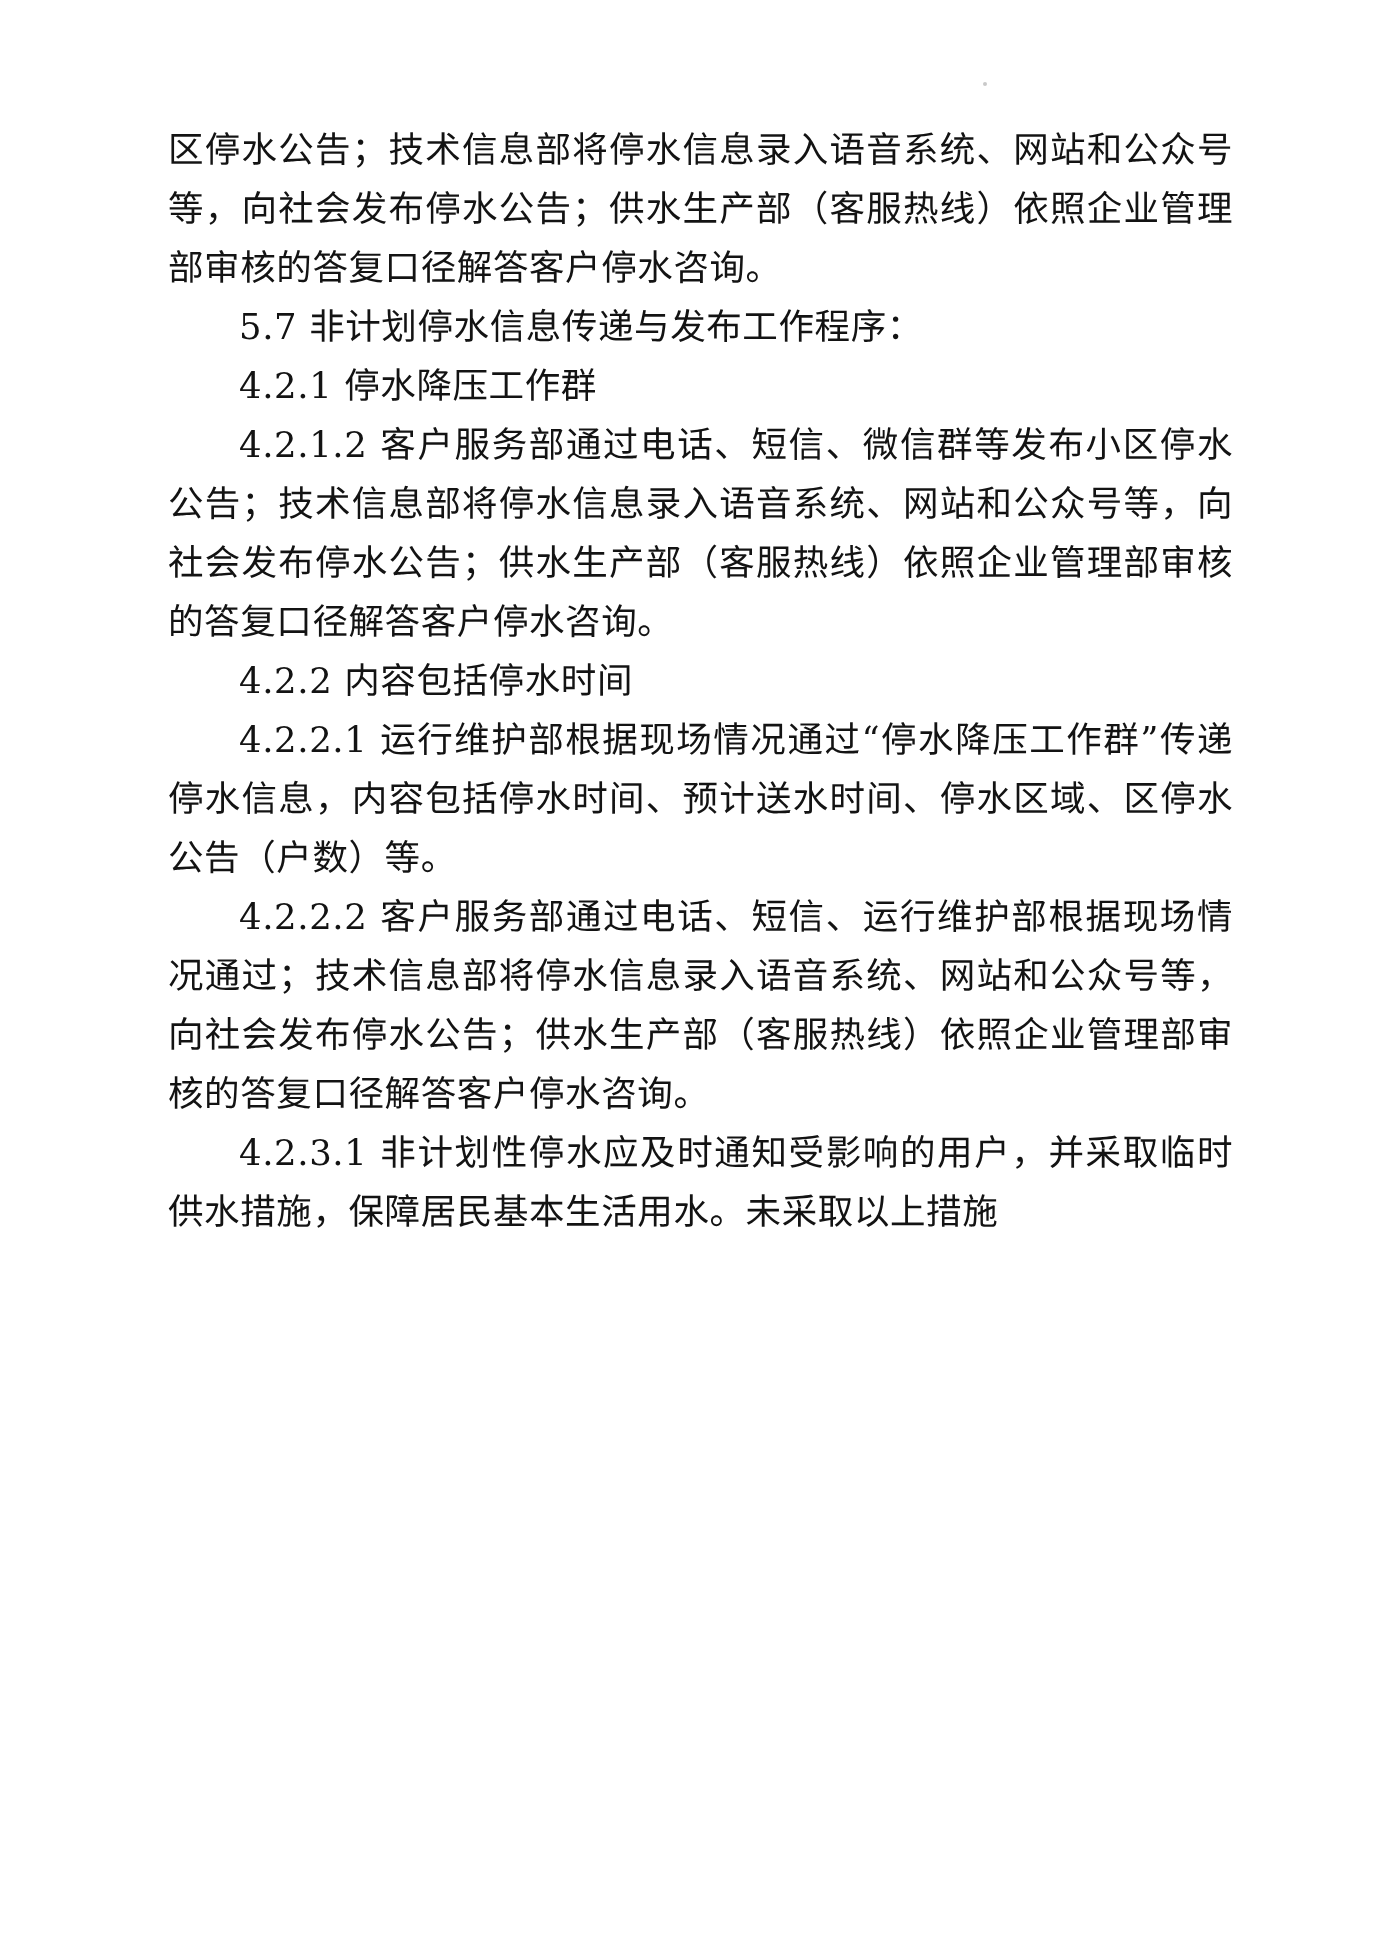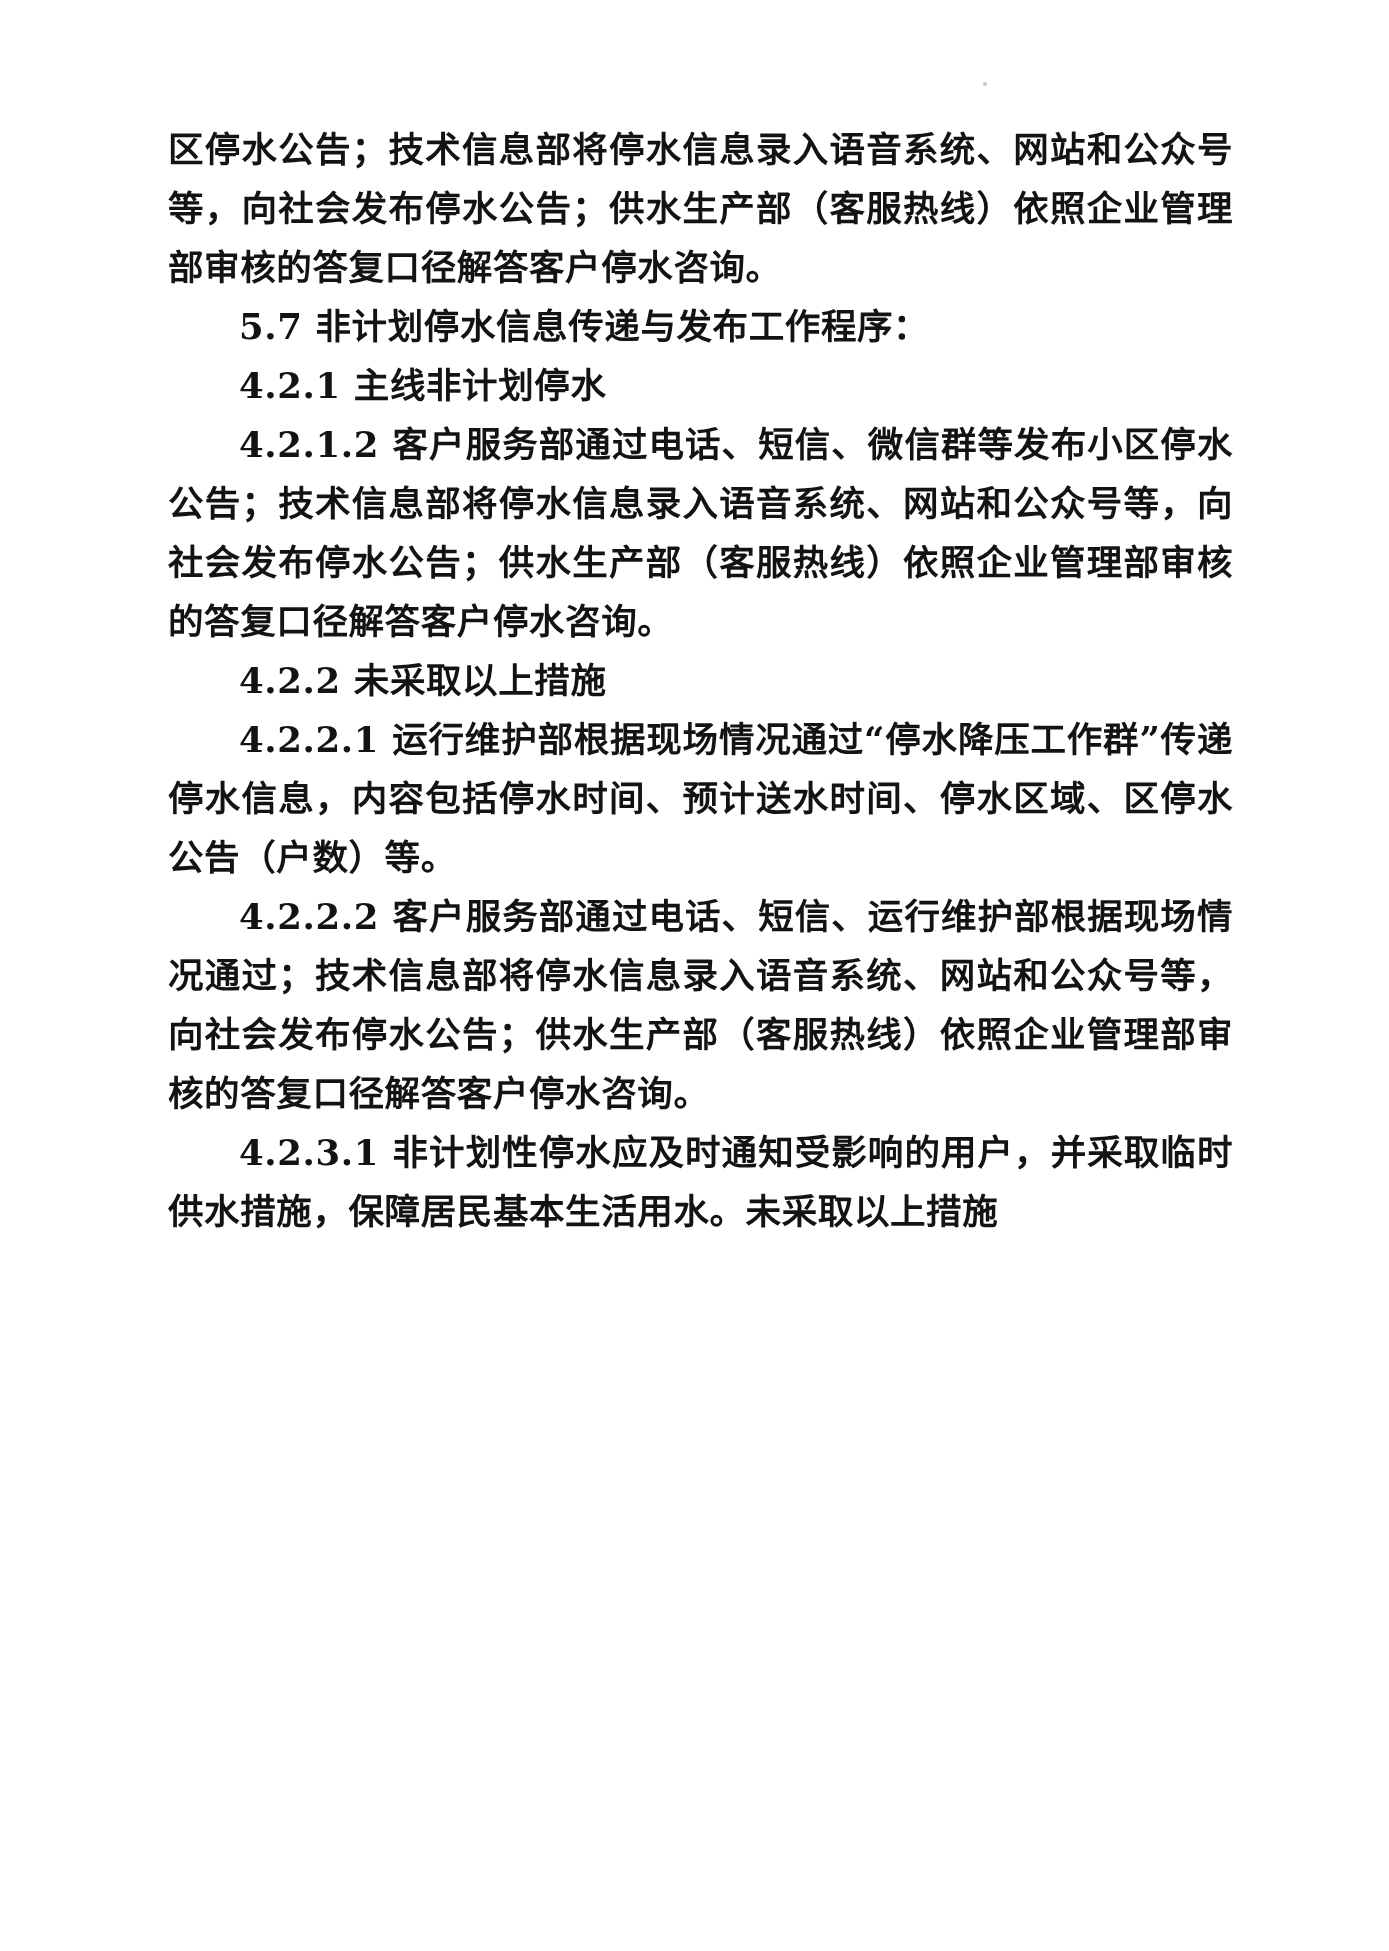--- a/index.html
+++ b/index.html
@@ -23,21 +23,21 @@
     width: 1065px;
   }
   .para {
     font-size: 35.5px;
     line-height: 59px;
     letter-spacing: 0.6px;
     text-align: justify;
     text-justify: inter-ideograph;
     margin: 0 0 0 0;
     color: #131313;
-    font-weight: 700;
+    font-weight: 400;
   }
   .indent {
     text-indent: 71px;
   }
   .noindent {
     text-indent: 0;
   }
   .speck {
     position: absolute;
     background: #c9c9c9;
@@ -50,26 +50,26 @@
 <div class="page">
 
   <div class="speck" style="left:983px; top:82px; width:4px; height:4px;"></div>
 
   <div class="content">
 
     <p class="para noindent">区停水公告；技术信息部将停水信息录入语音系统、网站和公众号等，向社会发布停水公告；供水生产部（客服热线）依照企业管理部审核的答复口径解答客户停水咨询。</p>
 
     <p class="para indent">5.7 非计划停水信息传递与发布工作程序：</p>
 
-    <p class="para indent">4.2.1 主线非计划停水</p>
+    <p class="para indent">4.2.1 停水降压工作群</p>
 
 
     <p class="para indent">4.2.1.2 客户服务部通过电话、短信、微信群等发布小区停水公告；技术信息部将停水信息录入语音系统、网站和公众号等，向社会发布停水公告；供水生产部（客服热线）依照企业管理部审核的答复口径解答客户停水咨询。</p>
 
-    <p class="para indent">4.2.2 未采取以上措施</p>
+    <p class="para indent">4.2.2 内容包括停水时间</p>
 
     <p class="para indent">4.2.2.1 运行维护部根据现场情况通过“停水降压工作群”传递停水信息，内容包括停水时间、预计送水时间、停水区域、区停水公告（户数）等。</p>
 
     <p class="para indent">4.2.2.2 客户服务部通过电话、短信、运行维护部根据现场情况通过；技术信息部将停水信息录入语音系统、网站和公众号等，向社会发布停水公告；供水生产部（客服热线）依照企业管理部审核的答复口径解答客户停水咨询。</p>
 
 
     <p class="para indent">4.2.3.1 非计划性停水应及时通知受影响的用户，并采取临时供水措施，保障居民基本生活用水。未采取以上措施</p>
 
   </div>
 </div>

